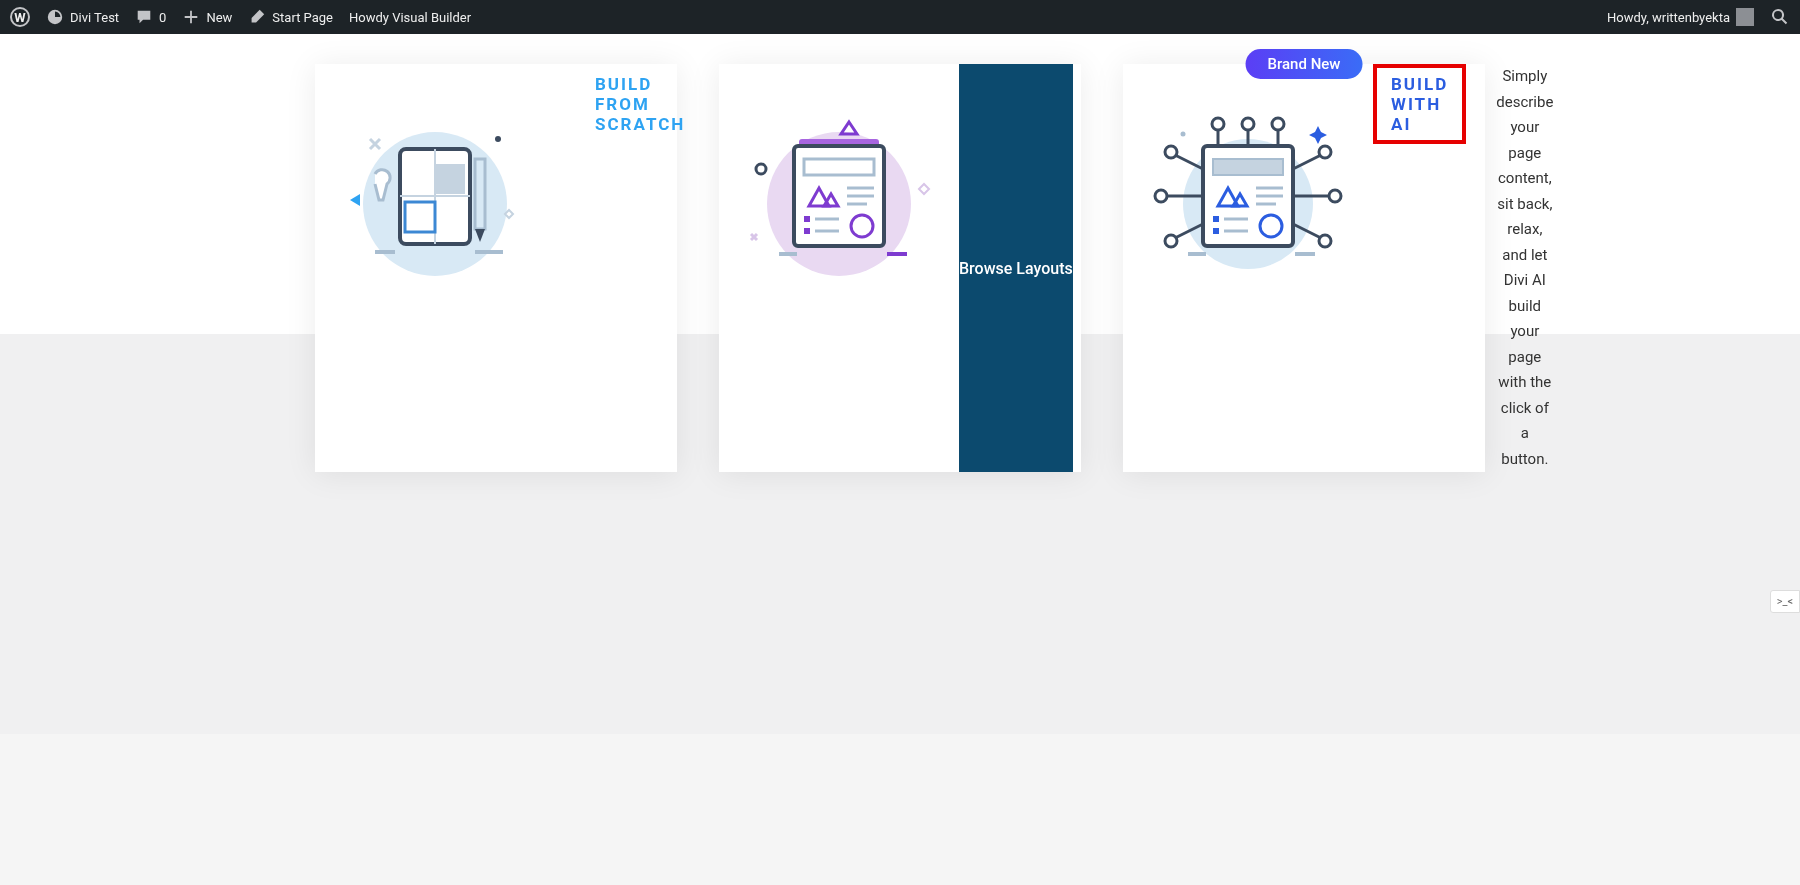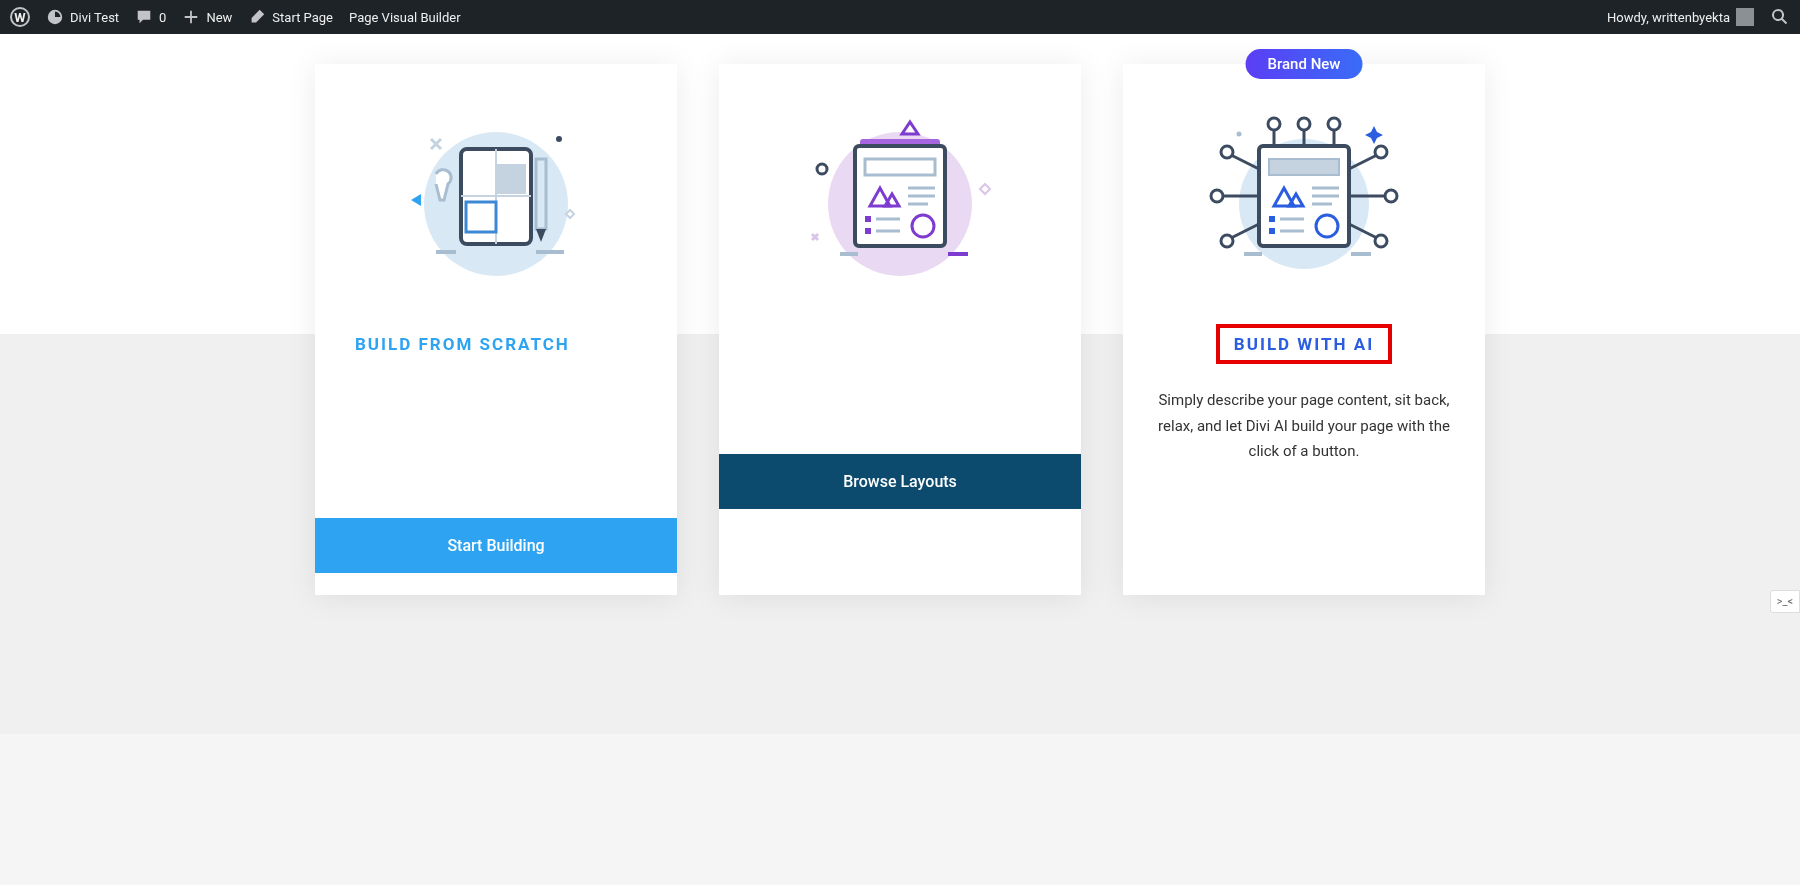--- a/index.html
+++ b/index.html
@@ -6,21 +6,21 @@
 body{background:#f5f5f5}
 .admin-bar{background:#1d2327;height:34px;display:flex;align-items:center;padding:0 10px;color:#c3c4c7;font-size:13px;justify-content:space-between}
 .admin-left,.admin-right{display:flex;align-items:center;gap:16px}
 .admin-item{display:flex;align-items:center;gap:6px;cursor:pointer;color:#eee}
 .wp-logo{width:20px;height:20px;border:2px solid #c3c4c7;border-radius:50%;display:flex;align-items:center;justify-content:center;font-size:13px;font-weight:bold}
 .dashicon{width:18px;height:18px;fill:#c3c4c7}
 .avatar{width:18px;height:18px;background:#8c8f94}
 .search-ic{width:20px;height:20px;fill:#c3c4c7}
 .main{background:#fff;padding:30px 0 80px;min-height:700px;background:linear-gradient(to bottom,#fff 0%,#fff 300px,#f0f0f1 300px,#f0f0f1 100%)}
 .cards{display:flex;gap:42px;justify-content:center;max-width:1400px;margin:0 auto}
-.card{background:#fff;width:362px;box-shadow:0 2px 30px rgba(0,0,0,.08);display:flex;flex-direction:column;position:relative}
+.card{background:#fff;width:362px;box-shadow:0 2px 30px rgba(0,0,0,.08);display:flex;flex-direction:row;position:relative}
 .badge{position:absolute;top:-15px;left:50%;transform:translateX(-50%);background:linear-gradient(90deg,#5b3ef5,#3a6cf7);color:#fff;padding:6px 22px;border-radius:20px;font-size:15px;font-weight:500}
 .card-illus{height:260px;display:flex;align-items:center;justify-content:center;padding:40px 20px 20px}
 .card-title{text-align:left;font-size:17px;font-weight:700;letter-spacing:2px;color:#2ea3f2;text-transform:uppercase;padding:10px 40px}
 .card-title.hl{border:4px solid #e60000;display:inline-block;margin:0 auto;padding:6px 14px}
 .card-title.hl2{border:4px solid #e60000;color:#2b5de0;display:inline-block;margin:0 auto;padding:6px 14px}
 .title-wrap{text-align:center;margin-bottom:24px}
 .card-desc{text-align:center;color:#333;font-size:15px;line-height:1.7;padding:0 30px;flex:1}
 .card-btn{border:none;color:#fff;font-size:16px;padding:18px 0;cursor:pointer;font-weight:500}
 .btn-blue{background:#2ea3f2}
 .btn-purple{background:#0c4a6e}
@@ -54,21 +54,21 @@
         </svg>
       <span>New</span>
     </div>
     <div class="admin-item">
       <svg class="dashicon" viewBox="0 0 20 20">
           <path d="M13 2l5 5-9 9H4v-5z"></path>
         </svg>
       <span>Start Page</span>
     </div>
     <div class="admin-item">
-      <span>Page Visual Builder</span>
+      <span>Howdy Visual Builder</span>
     </div>
   </div>
   <div class="admin-right">
     <div class="admin-item">
       <span>Howdy, writtenbyekta</span>
       <div class="avatar"></div>
     </div>
     <svg class="search-ic" viewBox="0 0 20 20">
         <path d="M8 2a6 6 0 014.9 9.5l4.3 4.3-1.4 1.4-4.3-4.3A6 6 0 118 2zm0 2a4 4 0 100 8 4 4 0 000-8z"></path>
       </svg>

